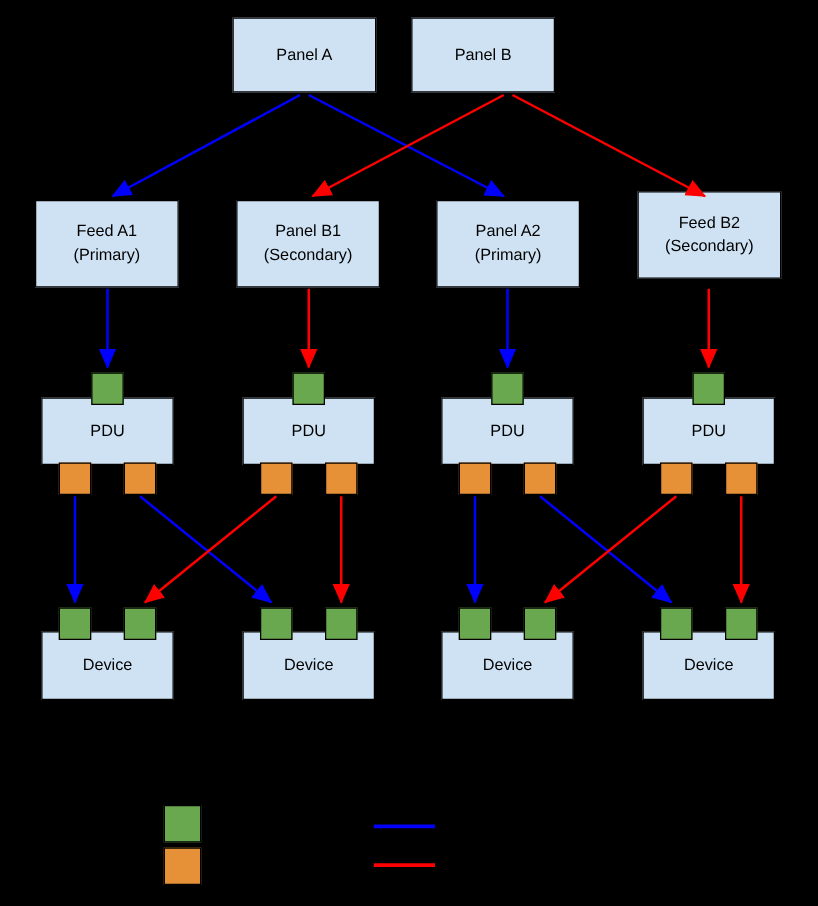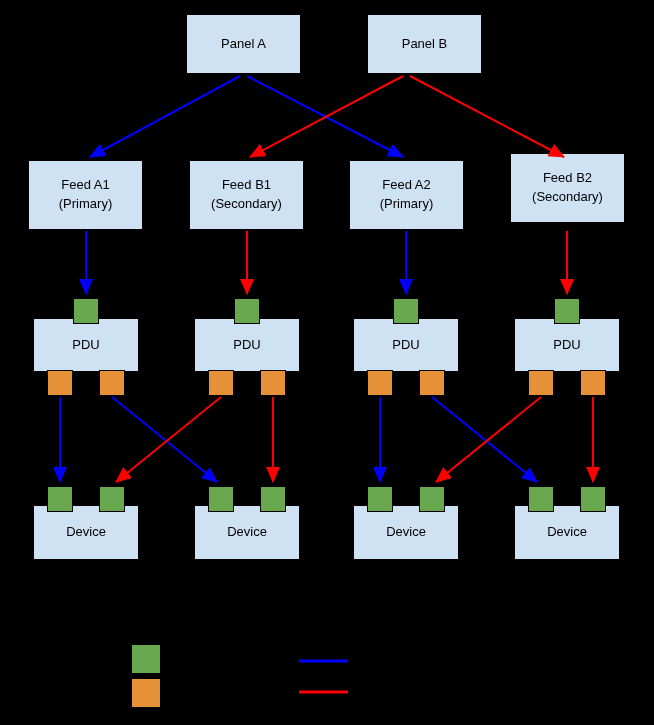--- a/index.html
+++ b/index.html
@@ -26,34 +26,34 @@
   .mk-red  { fill:var(--secondary_path_red,#ff0000); }
 </style>
 </head>
 <body>
 
 <div class="canvas">
 
   <div class="node" style="left:186px;top:14px;width:115px;height:60px">
     <span class="lbl">Panel A</span>
   </div>
-  <div class="node" style="left:367px;top:14px;width:115px;height:60px">
+  <div class="node" style="left:329px;top:14px;width:115px;height:60px">
     <span class="lbl">Panel B</span>
   </div>
 
   <div class="node" style="left:28px;top:160px;width:115px;height:70px">
     <span class="lbl">Feed A1</span>
     <span class="lbl">(Primary)</span>
   </div>
   <div class="node" style="left:189px;top:160px;width:115px;height:70px">
-    <span class="lbl">Feed B1</span>
+    <span class="lbl">Panel B1</span>
     <span class="lbl">(Secondary)</span>
   </div>
   <div class="node" style="left:349px;top:160px;width:115px;height:70px">
-    <span class="lbl">Feed A2</span>
+    <span class="lbl">Panel A2</span>
     <span class="lbl">(Primary)</span>
   </div>
   <div class="node" style="left:510px;top:153px;width:115px;height:70px">
     <span class="lbl">Feed B2</span>
     <span class="lbl">(Secondary)</span>
   </div>
 
   <div class="node" style="left:33px;top:318px;width:106px;height:54px">
     <span class="lbl">PDU</span>
   </div>

